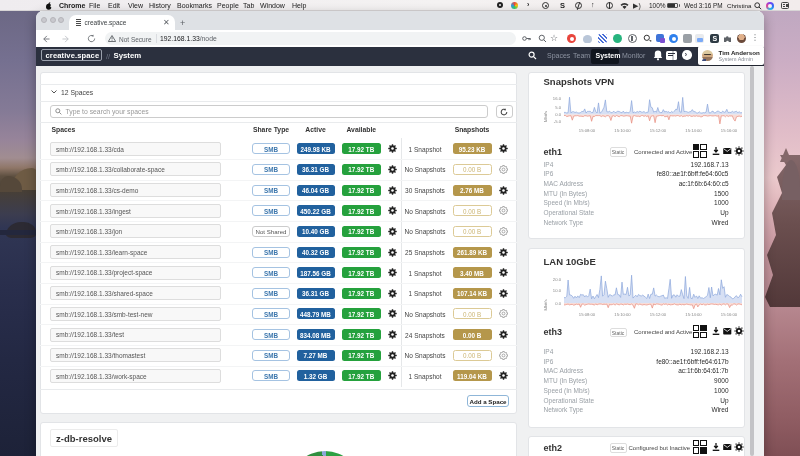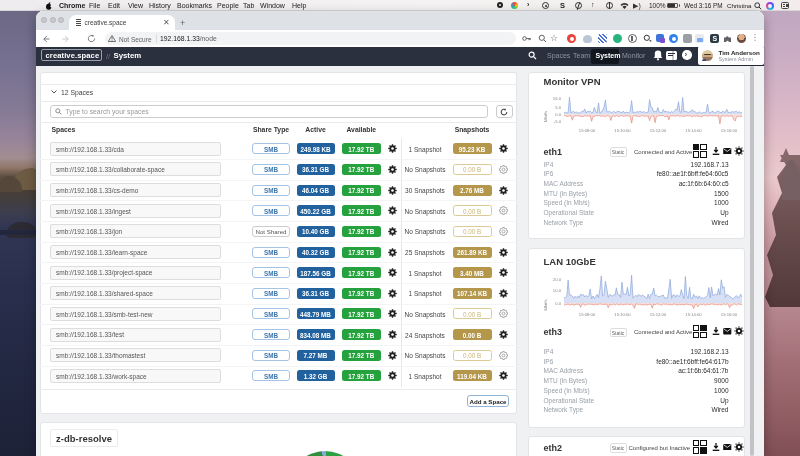--- a/index.html
+++ b/index.html
@@ -430,21 +430,21 @@
     <circle cx="10" cy="10" r="2.8" fill="#fff"></circle>
   </svg>
 <div style="left:40px;top:388.5px;width:477px;height:1px;background:#e9ebed;"></div>
 <div style="left:467px;top:395px;width:42px;height:11.5px;background:#fff;border:1px solid #8fb6d8;border-radius:3px;"></div>
 <div class="t" style="left:467px;top:398.2px;width:42px;font-size:6.2px;font-weight:bold;color:#222;text-align:center;">Add a Space</div>
 <div style="left:40px;top:421.5px;width:477px;height:40px;background:#fff;border:1px solid #e2e4e7;border-radius:3px;"></div>
 <div style="left:50px;top:429px;width:68px;height:18px;background:#fff;border:1px solid #ececec;border-radius:2px;"></div>
 <div class="t" style="left:56px;top:433px;font-size:9.5px;font-weight:bold;color:#333;">z-db-resolve</div>
 <div style="left:289px;top:451px;width:72px;height:10px;background:conic-gradient(from -28deg, #2f8f3f 0 18deg, #8aa7d8 18deg 31deg, #2ca143 31deg 332deg, #2f8f3f 0);border-radius:50% 50% 0 0 / 100% 100% 0 0; width:72px;height:36px;border-radius:36px 36px 0 0;"></div>
 <div style="left:528px;top:72px;width:217px;height:167px;background:#fff;border:1px solid #e2e4e7;border-radius:3px;"></div>
-<div class="t" style="left:543.5px;top:76px;font-size:9.5px;font-weight:bold;color:#333;">Monitor VPN</div>
+<div class="t" style="left:543.5px;top:76px;font-size:9.5px;font-weight:bold;color:#333;">Snapshots VPN</div>
 <svg style="left:540px;top:88px" width="204" height="47" viewBox="0 0 204 47">
     <path d="M24,26.5 L24.0,24.4 L25.4,24.4 L26.8,25.0 L28.1,24.7 L29.5,9.2 L30.9,24.9 L32.3,23.8 L33.7,23.7 L35.0,24.5 L36.4,24.0 L37.8,24.9 L39.2,25.0 L40.6,24.5 L41.9,23.4 L43.3,23.7 L44.7,20.9 L46.1,25.0 L47.5,23.3 L48.8,23.4 L50.2,23.3 L51.6,24.6 L53.0,24.4 L54.4,19.4 L55.7,23.5 L57.1,25.0 L58.5,14.9 L59.9,25.1 L61.3,24.4 L62.6,22.1 L64.0,19.2 L65.4,11.9 L66.8,23.7 L68.2,24.0 L69.5,23.1 L70.9,24.7 L72.3,24.6 L73.7,23.1 L75.1,24.7 L76.4,24.1 L77.8,23.2 L79.2,23.5 L80.6,24.3 L82.0,24.8 L83.3,23.1 L84.7,25.1 L86.1,24.2 L87.5,24.5 L88.9,24.8 L90.2,23.2 L91.6,12.6 L93.0,24.8 L94.4,24.0 L95.8,24.6 L97.1,23.5 L98.5,24.1 L99.9,23.2 L101.3,24.0 L102.7,24.2 L104.0,23.5 L105.4,24.8 L106.8,24.3 L108.2,24.2 L109.6,11.7 L110.9,19.1 L112.3,19.8 L113.7,24.2 L115.1,23.2 L116.4,24.2 L117.8,19.5 L119.2,24.0 L120.6,24.6 L122.0,24.5 L123.3,21.6 L124.7,24.0 L126.1,23.4 L127.5,24.1 L128.9,23.7 L130.2,25.0 L131.6,23.4 L133.0,24.5 L134.4,23.1 L135.8,21.2 L137.1,21.6 L138.5,13.7 L139.9,24.0 L141.3,24.3 L142.7,9.4 L144.0,23.6 L145.4,23.4 L146.8,23.7 L148.2,24.4 L149.6,23.8 L150.9,23.6 L152.3,21.6 L153.7,23.6 L155.1,23.7 L156.5,24.8 L157.8,25.1 L159.2,23.7 L160.6,24.9 L162.0,25.1 L163.4,24.6 L164.7,24.8 L166.1,24.1 L167.5,16.1 L168.9,24.5 L170.3,25.1 L171.6,23.6 L173.0,23.1 L174.4,25.0 L175.8,24.6 L177.2,23.1 L178.5,23.2 L179.9,24.2 L181.3,24.9 L182.7,23.1 L184.1,24.3 L185.4,24.1 L186.8,21.3 L188.2,24.6 L189.6,24.3 L191.0,24.5 L192.3,23.3 L193.7,24.2 L195.1,23.7 L196.5,23.2 L197.9,24.9 L199.2,23.6 L200.6,25.0 L202.0,24.5 L202,26.5 Z" fill="#c9d6f0" opacity="0.75"></path>
     <path d="M24,26.5 L24.0,27.5 L25.4,27.5 L26.8,28.6 L28.1,28.2 L29.5,27.8 L30.9,27.7 L32.3,32.2 L33.7,28.2 L35.0,27.8 L36.4,27.8 L37.8,27.6 L39.2,28.2 L40.6,28.2 L41.9,28.3 L43.3,28.6 L44.7,27.7 L46.1,27.8 L47.5,28.2 L48.8,28.0 L50.2,27.7 L51.6,33.3 L53.0,28.4 L54.4,28.5 L55.7,27.6 L57.1,27.6 L58.5,27.6 L59.9,27.6 L61.3,28.6 L62.6,27.9 L64.0,28.1 L65.4,28.8 L66.8,27.7 L68.2,27.7 L69.5,28.5 L70.9,32.5 L72.3,28.0 L73.7,27.7 L75.1,28.7 L76.4,27.5 L77.8,28.1 L79.2,28.8 L80.6,27.7 L82.0,27.6 L83.3,28.2 L84.7,28.1 L86.1,27.7 L87.5,27.8 L88.9,28.1 L90.2,28.1 L91.6,35.2 L93.0,28.2 L94.4,27.6 L95.8,28.1 L97.1,28.3 L98.5,28.2 L99.9,28.7 L101.3,27.6 L102.7,27.5 L104.0,28.4 L105.4,27.7 L106.8,28.6 L108.2,27.7 L109.6,32.8 L110.9,28.5 L112.3,27.8 L113.7,27.8 L115.1,34.7 L116.4,28.3 L117.8,28.0 L119.2,27.6 L120.6,27.5 L122.0,27.8 L123.3,27.4 L124.7,28.7 L126.1,28.6 L127.5,27.9 L128.9,31.8 L130.2,27.6 L131.6,27.8 L133.0,28.0 L134.4,27.8 L135.8,28.1 L137.1,27.5 L138.5,27.7 L139.9,28.4 L141.3,27.6 L142.7,28.7 L144.0,28.1 L145.4,28.2 L146.8,27.5 L148.2,28.2 L149.6,27.4 L150.9,28.3 L152.3,28.4 L153.7,27.9 L155.1,28.3 L156.5,27.8 L157.8,28.3 L159.2,28.1 L160.6,28.8 L162.0,28.8 L163.4,27.7 L164.7,27.6 L166.1,27.7 L167.5,28.1 L168.9,27.9 L170.3,27.6 L171.6,27.9 L173.0,28.0 L174.4,27.8 L175.8,27.7 L177.2,28.3 L178.5,27.5 L179.9,35.9 L181.3,27.8 L182.7,27.8 L184.1,27.7 L185.4,28.8 L186.8,27.5 L188.2,28.5 L189.6,27.9 L191.0,28.1 L192.3,27.8 L193.7,31.3 L195.1,33.1 L196.5,28.8 L197.9,28.4 L199.2,28.1 L200.6,28.7 L202.0,28.3 L202,26.5 Z" fill="#f6d2cb" opacity="0.75"></path>
     <polyline points="24.0,24.4 25.4,24.4 26.8,25.0 28.1,24.7 29.5,9.2 30.9,24.9 32.3,23.8 33.7,23.7 35.0,24.5 36.4,24.0 37.8,24.9 39.2,25.0 40.6,24.5 41.9,23.4 43.3,23.7 44.7,20.9 46.1,25.0 47.5,23.3 48.8,23.4 50.2,23.3 51.6,24.6 53.0,24.4 54.4,19.4 55.7,23.5 57.1,25.0 58.5,14.9 59.9,25.1 61.3,24.4 62.6,22.1 64.0,19.2 65.4,11.9 66.8,23.7 68.2,24.0 69.5,23.1 70.9,24.7 72.3,24.6 73.7,23.1 75.1,24.7 76.4,24.1 77.8,23.2 79.2,23.5 80.6,24.3 82.0,24.8 83.3,23.1 84.7,25.1 86.1,24.2 87.5,24.5 88.9,24.8 90.2,23.2 91.6,12.6 93.0,24.8 94.4,24.0 95.8,24.6 97.1,23.5 98.5,24.1 99.9,23.2 101.3,24.0 102.7,24.2 104.0,23.5 105.4,24.8 106.8,24.3 108.2,24.2 109.6,11.7 110.9,19.1 112.3,19.8 113.7,24.2 115.1,23.2 116.4,24.2 117.8,19.5 119.2,24.0 120.6,24.6 122.0,24.5 123.3,21.6 124.7,24.0 126.1,23.4 127.5,24.1 128.9,23.7 130.2,25.0 131.6,23.4 133.0,24.5 134.4,23.1 135.8,21.2 137.1,21.6 138.5,13.7 139.9,24.0 141.3,24.3 142.7,9.4 144.0,23.6 145.4,23.4 146.8,23.7 148.2,24.4 149.6,23.8 150.9,23.6 152.3,21.6 153.7,23.6 155.1,23.7 156.5,24.8 157.8,25.1 159.2,23.7 160.6,24.9 162.0,25.1 163.4,24.6 164.7,24.8 166.1,24.1 167.5,16.1 168.9,24.5 170.3,25.1 171.6,23.6 173.0,23.1 174.4,25.0 175.8,24.6 177.2,23.1 178.5,23.2 179.9,24.2 181.3,24.9 182.7,23.1 184.1,24.3 185.4,24.1 186.8,21.3 188.2,24.6 189.6,24.3 191.0,24.5 192.3,23.3 193.7,24.2 195.1,23.7 196.5,23.2 197.9,24.9 199.2,23.6 200.6,25.0 202.0,24.5" fill="none" stroke="#8ba6db" stroke-width="0.7"></polyline>
     <polyline points="24.0,27.5 25.4,27.5 26.8,28.6 28.1,28.2 29.5,27.8 30.9,27.7 32.3,32.2 33.7,28.2 35.0,27.8 36.4,27.8 37.8,27.6 39.2,28.2 40.6,28.2 41.9,28.3 43.3,28.6 44.7,27.7 46.1,27.8 47.5,28.2 48.8,28.0 50.2,27.7 51.6,33.3 53.0,28.4 54.4,28.5 55.7,27.6 57.1,27.6 58.5,27.6 59.9,27.6 61.3,28.6 62.6,27.9 64.0,28.1 65.4,28.8 66.8,27.7 68.2,27.7 69.5,28.5 70.9,32.5 72.3,28.0 73.7,27.7 75.1,28.7 76.4,27.5 77.8,28.1 79.2,28.8 80.6,27.7 82.0,27.6 83.3,28.2 84.7,28.1 86.1,27.7 87.5,27.8 88.9,28.1 90.2,28.1 91.6,35.2 93.0,28.2 94.4,27.6 95.8,28.1 97.1,28.3 98.5,28.2 99.9,28.7 101.3,27.6 102.7,27.5 104.0,28.4 105.4,27.7 106.8,28.6 108.2,27.7 109.6,32.8 110.9,28.5 112.3,27.8 113.7,27.8 115.1,34.7 116.4,28.3 117.8,28.0 119.2,27.6 120.6,27.5 122.0,27.8 123.3,27.4 124.7,28.7 126.1,28.6 127.5,27.9 128.9,31.8 130.2,27.6 131.6,27.8 133.0,28.0 134.4,27.8 135.8,28.1 137.1,27.5 138.5,27.7 139.9,28.4 141.3,27.6 142.7,28.7 144.0,28.1 145.4,28.2 146.8,27.5 148.2,28.2 149.6,27.4 150.9,28.3 152.3,28.4 153.7,27.9 155.1,28.3 156.5,27.8 157.8,28.3 159.2,28.1 160.6,28.8 162.0,28.8 163.4,27.7 164.7,27.6 166.1,27.7 167.5,28.1 168.9,27.9 170.3,27.6 171.6,27.9 173.0,28.0 174.4,27.8 175.8,27.7 177.2,28.3 178.5,27.5 179.9,35.9 181.3,27.8 182.7,27.8 184.1,27.7 185.4,28.8 186.8,27.5 188.2,28.5 189.6,27.9 191.0,28.1 192.3,27.8 193.7,31.3 195.1,33.1 196.5,28.8 197.9,28.4 199.2,28.1 200.6,28.7 202.0,28.3" fill="none" stroke="#e78b7d" stroke-width="0.7"></polyline>
     <text x="21" y="11.5" font-size="4.2" fill="#888" text-anchor="end" font-family="Liberation Sans">16.0</text>
     <text x="21" y="21.0" font-size="4.2" fill="#888" text-anchor="end" font-family="Liberation Sans">5.0</text>
     <text x="21" y="28.0" font-size="4.2" fill="#888" text-anchor="end" font-family="Liberation Sans">0.0</text>
     <text x="21" y="35.0" font-size="4.2" fill="#888" text-anchor="end" font-family="Liberation Sans">-5.0</text>
     <text x="7" y="28.5" font-size="4.2" fill="#888" transform="rotate(-90 7 28.5)" text-anchor="middle" font-family="Liberation Sans">Mbit/s</text>

